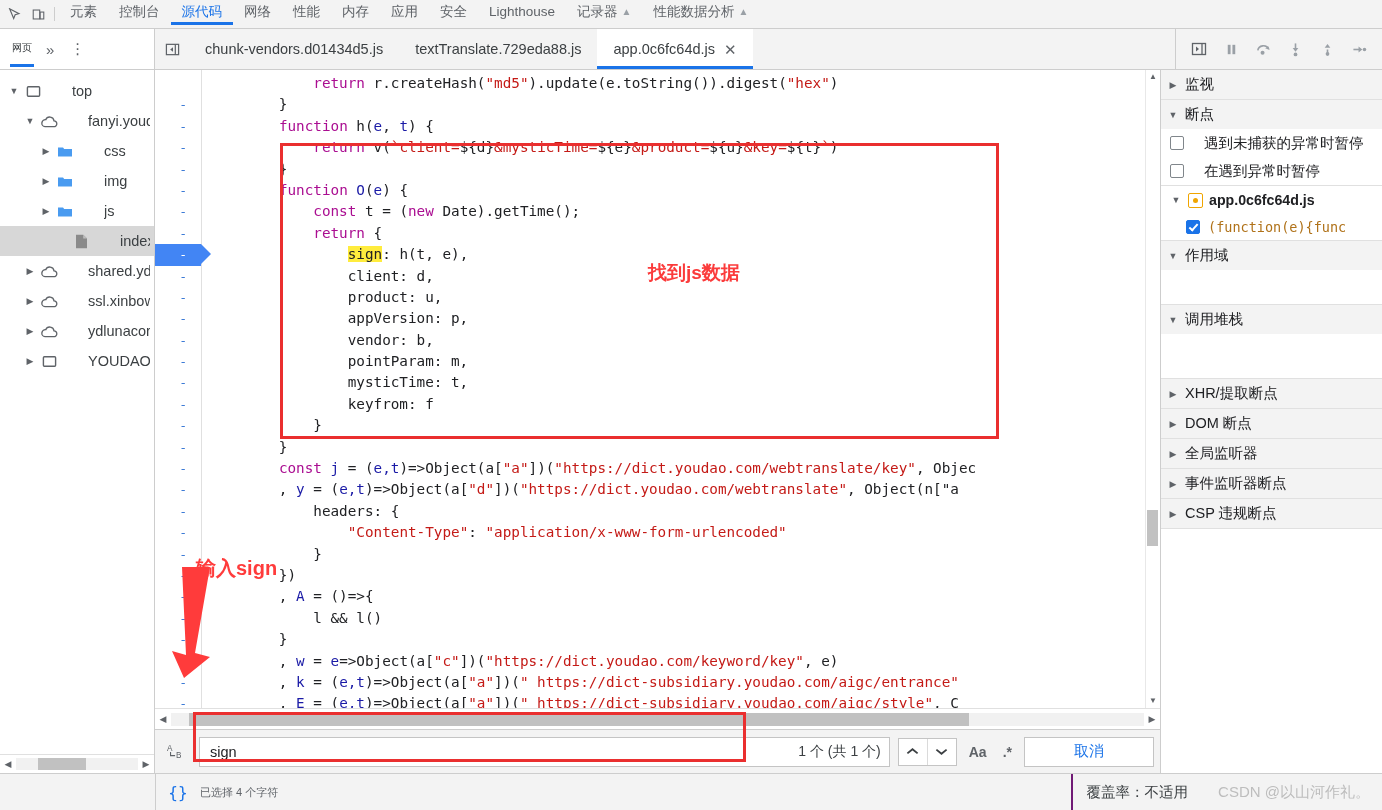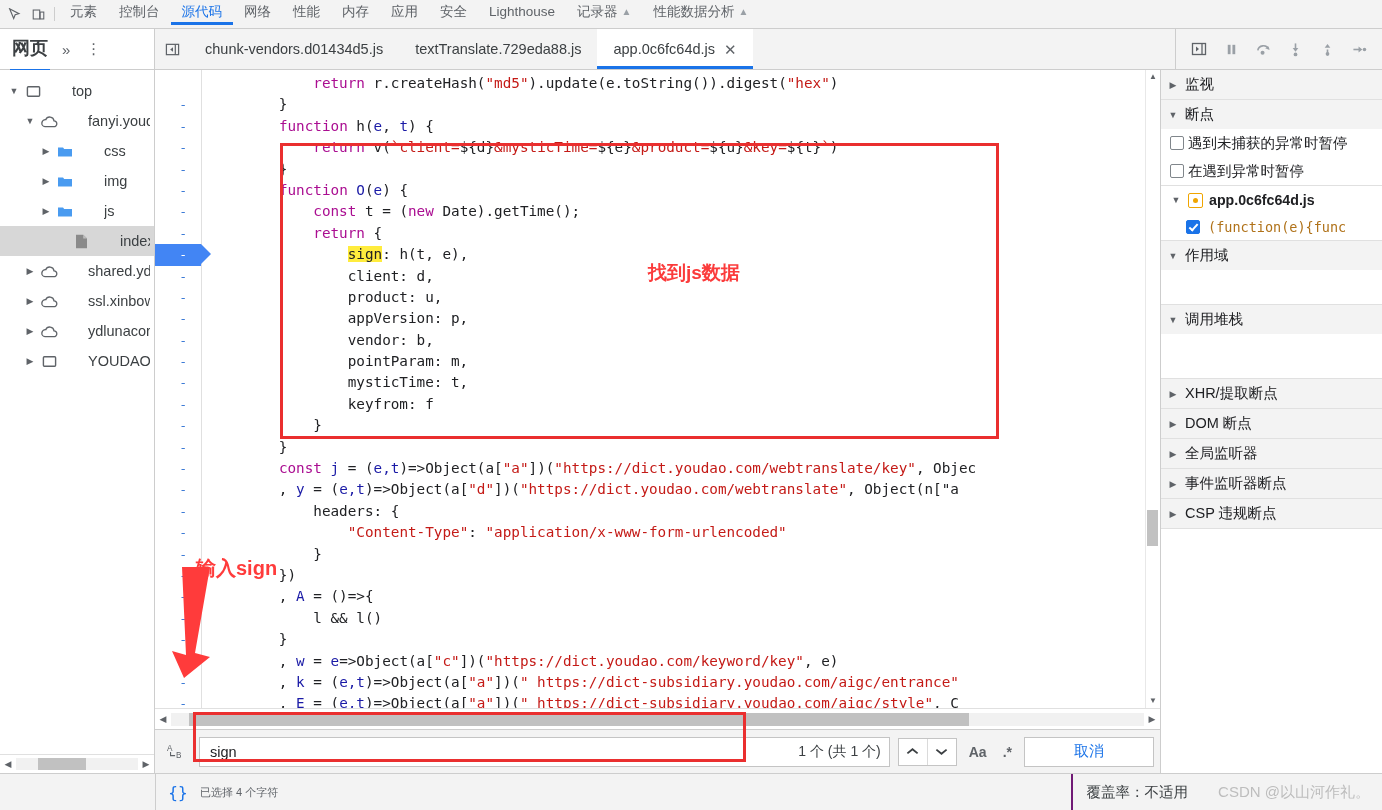--- a/index.html
+++ b/index.html
@@ -25,21 +25,21 @@
   .dt-tab.sel{color:#1a73e8;box-shadow:inset 0 -3px 0 #1a73e8;}
   .dt-warn{margin-left:4px;color:#9aa0a6;font-size:10px;}
   .dt-sep{width:1px;background:#cdcdcd;height:14px;align-self:center;margin:0 4px;}
 
   
   .row2{height:40px;flex:0 0 40px;display:flex;background:#f3f3f3;border-bottom:1px solid #cdcdcd;}
   .nav-pane-head{
     width:155px;flex:0 0 155px;display:flex;align-items:center;gap:4px;padding-left:12px;
     border-right:1px solid #cdcdcd;background:#fff;position:relative;box-sizing:border-box;
   }
-  .np-tab{font-size:18px;color:#3c4043;padding-bottom:2px;position:relative;font-weight:bold;}
+  .np-tab{font-size:10px;color:#3c4043;padding-bottom:2px;position:relative;}
   .np-tab.sel:after{content:"";position:absolute;left:-2px;right:-2px;bottom:-10px;height:3px;background:#1a73e8;}
   .np-more{color:#5f6368;font-size:15px;margin-left:10px;}
   .np-dots{color:#5f6368;font-size:15px;margin-left:12px;letter-spacing:0;}
 
   .file-tabs{flex:1;display:flex;align-items:center;background:#f3f3f3;min-width:0;}
   .ft-sidebar-btn{width:34px;display:flex;align-items:center;justify-content:center;color:#5f6368;}
   .ft-tab{
     height:40px;display:flex;align-items:center;gap:9px;padding:0 16px;font-size:14.5px;color:#3c4043;
     white-space:nowrap;box-sizing:border-box;
   }
@@ -141,21 +141,21 @@
     width:222px;flex:0 0 222px;background:#fff;border-left:1px solid #cdcdcd;
     display:flex;flex-direction:column;overflow:hidden;box-sizing:border-box;
   }
   .dsec{border-bottom:1px solid #e0e0e0;}
   .dsec-head{
     height:29px;display:flex;align-items:center;gap:6px;padding-left:6px;font-size:14.5px;color:#202124;
     background:#f3f3f3;white-space:nowrap;
   }
   .caret{font-size:9px;color:#5f6368;width:12px;text-align:center;}
   .dsec-body{background:#fff;}
-  .dcheck-row{display:flex;align-items:center;gap:4px;height:28px;padding-left:9px;font-size:14.5px;color:#202124;white-space:nowrap;}
+  .dcheck-row{display:flex;align-items:center;gap:20px;height:28px;padding-left:9px;font-size:14.5px;color:#202124;white-space:nowrap;}
   .cbx{width:14px;height:14px;border:1px solid #80868b;border-radius:2px;background:#fff;flex:0 0 14px;box-sizing:border-box;}
   .cbx.on{background:#1a73e8;border-color:#1a73e8;position:relative;}
   .cbx.on:after{content:"";position:absolute;left:4px;top:1px;width:3px;height:7px;border:solid #fff;border-width:0 2px 2px 0;transform:rotate(42deg);}
   .dfile-row{display:flex;align-items:center;gap:6px;height:28px;padding-left:9px;font-size:14.2px;font-weight:bold;color:#202124;white-space:nowrap;}
   .jsicon{
     width:15px;height:15px;border:1.5px solid #f0a500;border-radius:2px;box-sizing:border-box;
     display:flex;align-items:center;justify-content:center;flex:0 0 15px;
   }
   .jsicon i{display:block;width:5px;height:5px;border-radius:50%;background:#f0a500;}
   .dbp-row{

